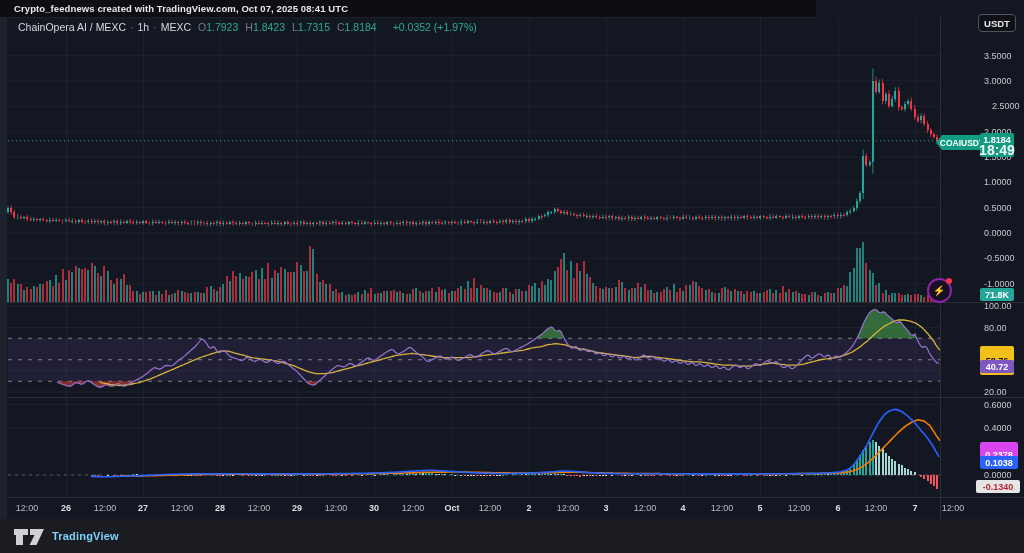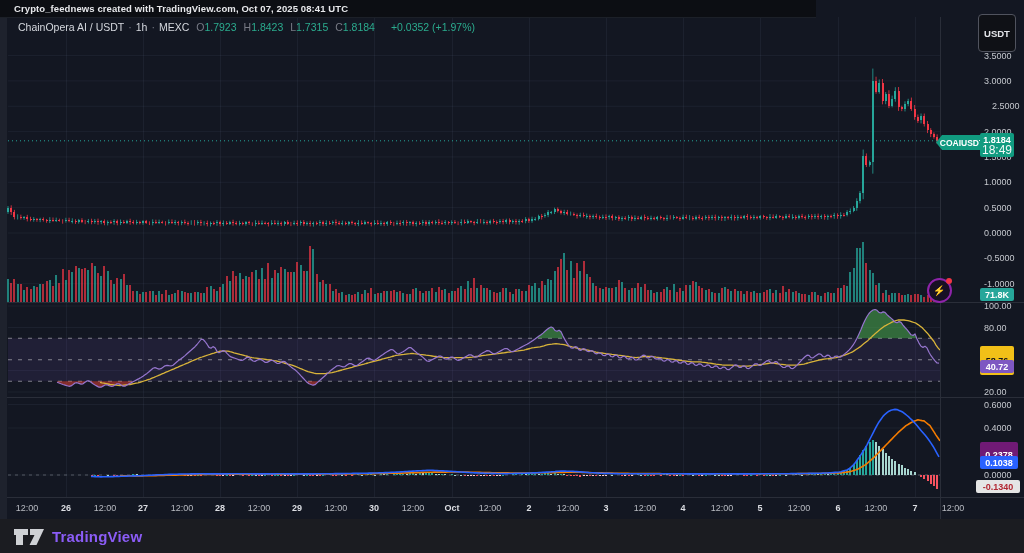--- a/index.html
+++ b/index.html
@@ -9,49 +9,49 @@
   #titlebar{position:absolute;left:0;top:0;width:816px;height:17px;background:#0c0e13;border-bottom:1px solid #1c2028;z-index:5;}
   #titlebar span{position:absolute;left:14px;top:3px;font-size:9.5px;font-weight:bold;color:#e8e9ec;letter-spacing:.1px;}
   
   #hdr{position:absolute;left:18px;top:21px;z-index:6;font-size:10.5px;color:#d5d8de;white-space:nowrap;}
   #hdr .sep{color:#787b86;margin:0 4px;}
   #hdr .k{color:#787b86;margin-left:7px;}
   #hdr .v{color:#2bab8e;}
   #hdr .chg{color:#2bab8e;margin-left:16px;}
   #usdt-btn{position:absolute;left:978px;top:14px;width:38px;height:17px;z-index:7;background:#0f1116;
     border:1px solid #50535e;border-radius:4px;color:#e4e6ea;font-size:9.5px;font-weight:bold;
-    font-family:"Liberation Sans",sans-serif;display:flex;align-items:center;justify-content:center;padding:18px;}
+    font-family:"Liberation Sans",sans-serif;display:flex;align-items:center;justify-content:center;padding:8px;}
   
   #cv{position:absolute;left:0;top:0;z-index:1;}
   #leftstrip{position:absolute;left:0;top:17px;width:7px;height:502px;background:#1e222d;z-index:2;}
   
   .tick{position:absolute;left:984px;transform:translateY(-50%);font-size:9px;color:#c5c8ce;z-index:4;white-space:nowrap;}
   .tlabel{position:absolute;top:508px;transform:translate(-50%,-50%);font-size:9px;color:#b8bbc2;z-index:4;}
   .tlabel.day{color:#dcdee3;font-weight:bold;}
   .badge{position:absolute;z-index:5;font-size:9px;font-weight:bold;border-radius:2px;
     display:flex;align-items:center;justify-content:center;}
   #tag-symbol{left:936px;top:135px;width:44px;height:15px;background:#119b80;color:#fff;font-size:8.5px;
     clip-path:polygon(6px 0,100% 0,100% 100%,6px 100%,0 50%);padding-left:4px;}
   #badge-price{left:980px;top:133px;width:34px;height:24px;background:#119b80;color:#fff;flex-direction:column;line-height:10px;}
-  #badge-price .cd{font-size:12px;font-weight:normal;opacity:.95;}
+  #badge-price .cd{font-size:14px;font-weight:bold;opacity:.95;}
   #badge-vol{left:980px;top:288px;width:34px;height:13px;background:#26a69a;color:#fff;}
   #badge-rsi-ma{left:980px;top:346px;width:34px;height:29px;background:#f2c018;color:#14151a;}
   #badge-rsi{left:980px;top:360px;width:34px;height:13px;background:#7e57c2;color:#fff;}
-  #badge-macd-sig{left:980px;top:442px;width:38px;height:25px;background:#701a75;color:#fff;}
+  #badge-macd-sig{left:980px;top:442px;width:38px;height:25px;background:#d946ef;color:#fff;}
   #badge-macd-line{left:980px;top:456px;width:38px;height:13px;background:#2962ff;color:#fff;}
   #badge-macd-hist{left:976px;top:480px;width:44px;height:13px;background:#e5e5e5;color:#b22833;}
   
   #boost{position:absolute;left:927px;top:278px;width:21px;height:21px;border-radius:50%;z-index:4;
     border:2px solid #8e24aa;background:#171024;display:flex;align-items:center;justify-content:center;}
   #boost .bolt{font-size:10px;color:#cfb6f5;line-height:1;}
   #boost .dot{position:absolute;right:-2px;top:-2px;width:6px;height:6px;border-radius:50%;background:#f23645;}
   
   #footer{position:absolute;left:0;top:519px;width:1024px;height:34px;background:#1b1c21;z-index:5;display:flex;align-items:center;}
   #footer .logo{margin-left:14px;display:flex;align-items:center;}
-  #footer .brand{margin-left:8px;font-size:15px;font-weight:bold;color:#8b5cf6;letter-spacing:.2px;}
+  #footer .brand{margin-left:8px;font-size:11px;font-weight:bold;color:#7dd3fc;letter-spacing:.2px;}
 </style>
 </head>
 <body>
 
 <div id="stage">
 
   <div id="titlebar">
     <span>Crypto_feednews created with TradingView.com, Oct 07, 2025 08:41 UTC</span>
   </div>
 
@@ -1279,21 +1279,21 @@
       <div class="tlabel" style="left: 722px;">12:00</div>
       <div class="tlabel day" style="left: 760px;">5</div>
       <div class="tlabel" style="left: 799px;">12:00</div>
       <div class="tlabel day" style="left: 838px;">6</div>
       <div class="tlabel" style="left: 876px;">12:00</div>
       <div class="tlabel day" style="left: 915px;">7</div>
       <div class="tlabel" style="left: 953px;">12:00</div>
     </div>
 
   <div id="hdr">
-    <span>ChainOpera AI / USDT</span><span class="sep">·</span><span>1h</span><span class="sep">·</span><span>MEXC</span><span class="k">O</span><span class="v">1.7923</span><span class="k">H</span><span class="v">1.8423</span><span class="k">L</span><span class="v">1.7315</span><span class="k">C</span><span class="v">1.8184</span><span class="chg">+0.0352 (+1.97%)</span>
+    <span>ChainOpera AI / MEXC</span><span class="sep">·</span><span>1h</span><span class="sep">·</span><span>MEXC</span><span class="k">O</span><span class="v">1.7923</span><span class="k">H</span><span class="v">1.8423</span><span class="k">L</span><span class="v">1.7315</span><span class="k">C</span><span class="v">1.8184</span><span class="chg">+0.0352 (+1.97%)</span>
   </div>
 
   <button id="usdt-btn">USDT</button>
 
   <div class="badge" id="tag-symbol">COAIUSDT</div>
   <div class="badge" id="badge-price">
     <span>1.8184</span>
     <span class="cd">18:49</span>
   </div>
   <div class="badge" id="badge-vol">71.8K</div>

